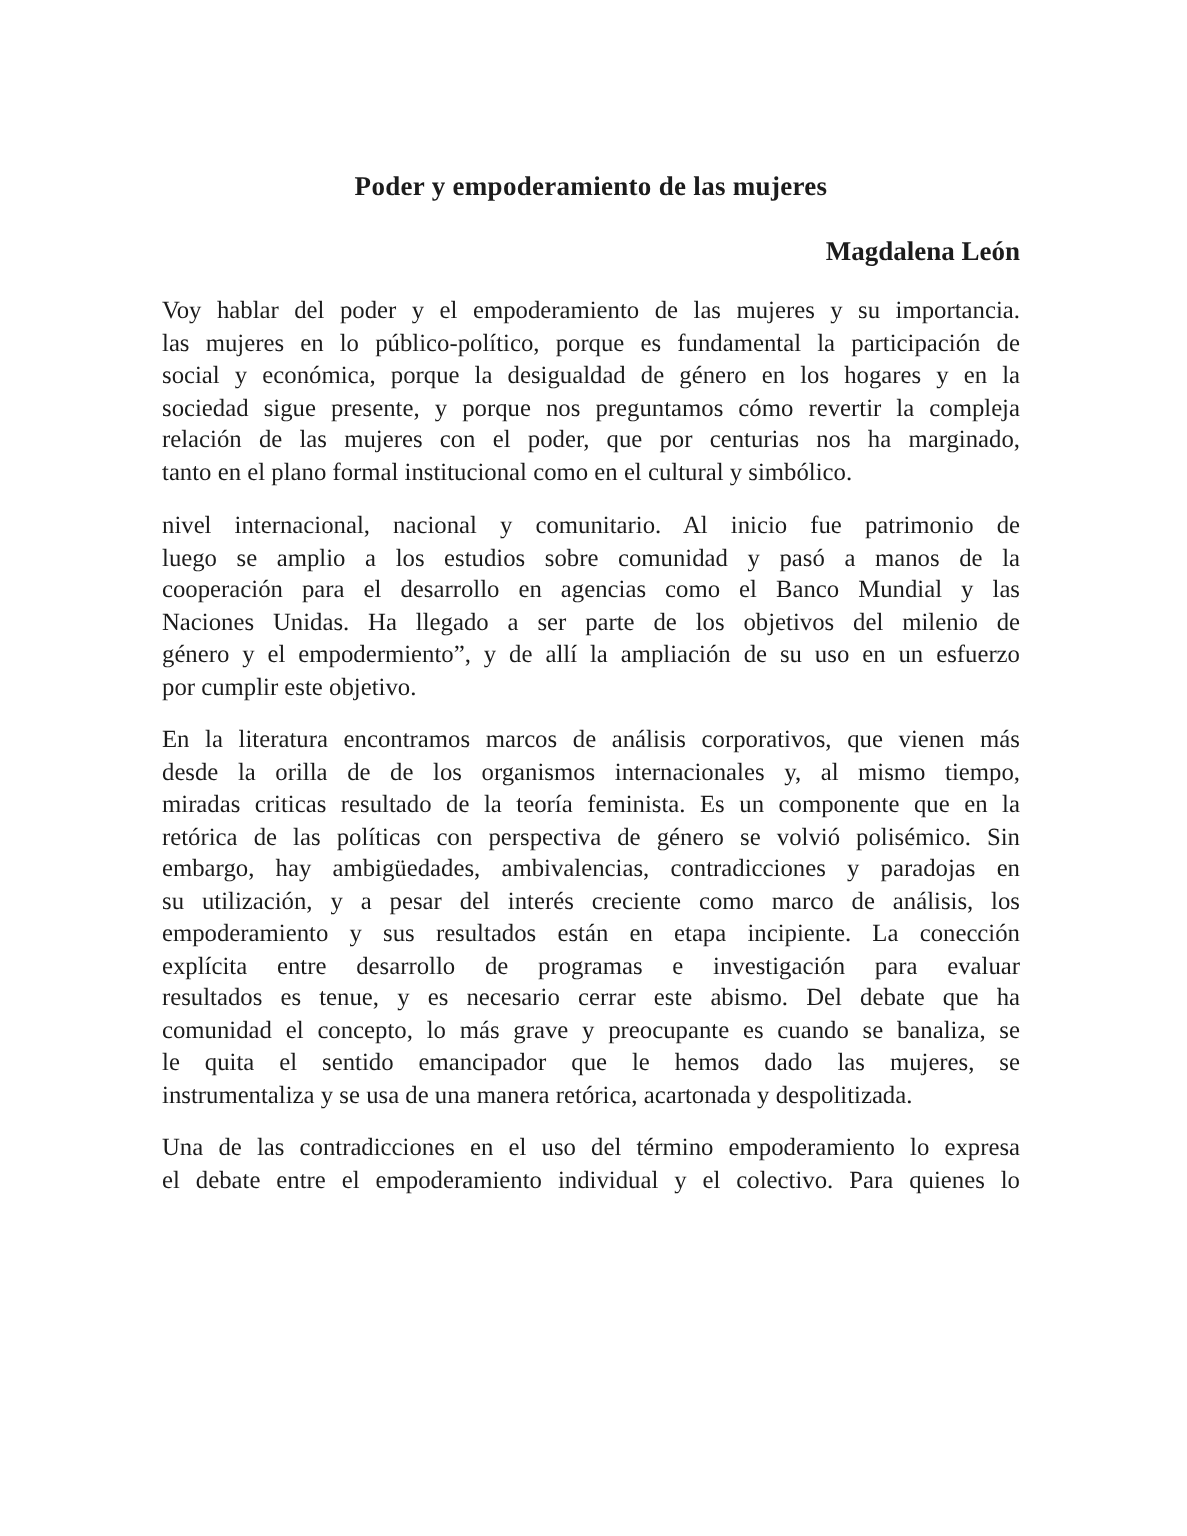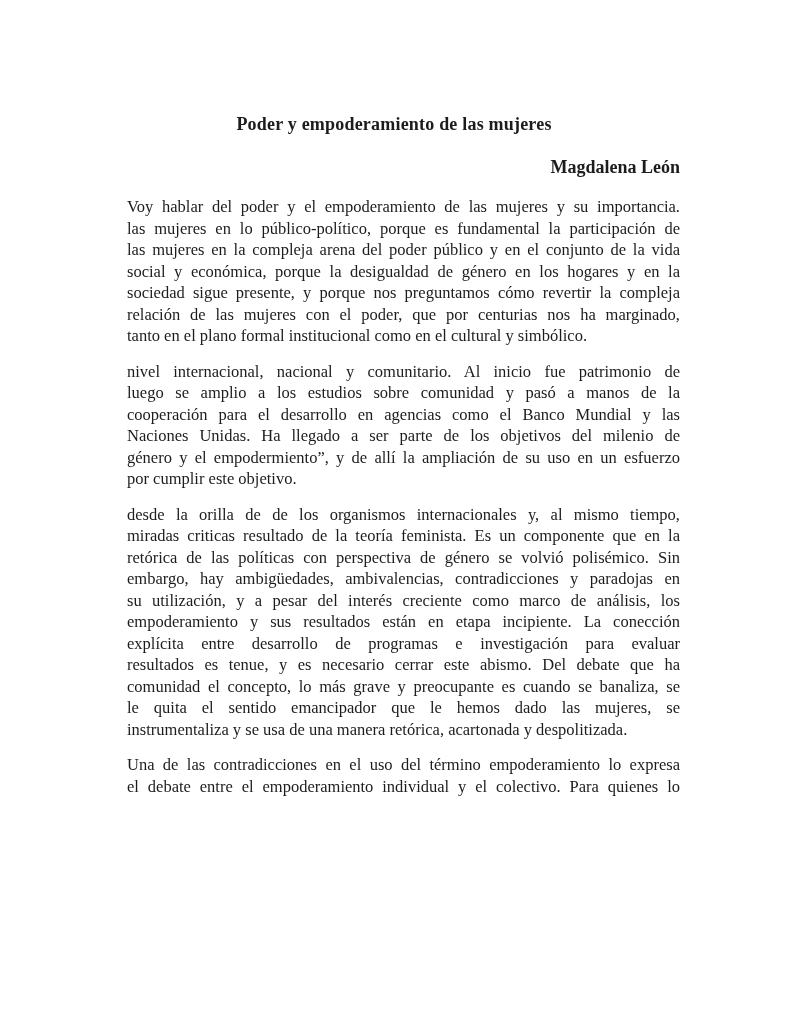--- a/index.html
+++ b/index.html
@@ -32,21 +32,20 @@
   }
   .author {
     margin: 19px 0 0 0;
     font-size: 18px;
     line-height: 24px;
     font-weight: bold;
     text-align: right;
   }
   .paragraphs {
     margin-top: 17px;
-    margin-left: 19px;
   }
   .paragraph {
     margin: 0 0 14px 0;
   }
   .paragraph:last-child {
     margin-bottom: 0;
   }
   .line {
     font-size: 16.5px;
     line-height: 21.5px;
@@ -63,35 +62,35 @@
 <body>
 
 <div class="page">
   <div class="content">
     <h1 class="title">Poder y empoderamiento de las mujeres</h1>
     <div class="author">Magdalena León</div>
     <div class="paragraphs" id="paragraphs">
         <div class="paragraph">
           <div class="line">Voy hablar del poder y el empoderamiento de las mujeres y su importancia.</div>
           <div class="line">las mujeres en lo público-político, porque es fundamental la participación de</div>
-          <div class="line">las mujeres en la compleja arena del poder público y en el conjunto de la vida</div>
           <div class="line">social y económica, porque la desigualdad de género en los hogares y en la</div>
           <div class="line">sociedad sigue presente, y porque nos preguntamos cómo revertir la compleja</div>
           <div class="line">relación de las mujeres con el poder, que por centurias nos ha marginado,</div>
           <div class="line last-free">tanto en el plano formal institucional como en el cultural y simbólico.</div>
         </div>
         <div class="paragraph">
           <div class="line">nivel internacional, nacional y comunitario. Al inicio fue patrimonio de</div>
           <div class="line">luego se amplio a los estudios sobre comunidad y pasó a manos de la</div>
           <div class="line">cooperación para el desarrollo en agencias como el Banco Mundial y las</div>
           <div class="line">Naciones Unidas. Ha llegado a ser parte de los objetivos del milenio de</div>
           <div class="line">género y el empodermiento”, y de allí la ampliación de su uso en un esfuerzo</div>
           <div class="line last-free">por cumplir este objetivo.</div>
         </div>
         <div class="paragraph">
+          <div class="line">En la literatura encontramos marcos de análisis corporativos, que vienen más</div>
           <div class="line">desde la orilla de de los organismos internacionales y, al mismo tiempo,</div>
           <div class="line">miradas criticas resultado de la teoría feminista. Es un componente que en la</div>
           <div class="line">retórica de las políticas con perspectiva de género se volvió polisémico. Sin</div>
           <div class="line">embargo, hay ambigüedades, ambivalencias, contradicciones y paradojas en</div>
           <div class="line">su utilización, y a pesar del interés creciente como marco de análisis, los</div>
           <div class="line">empoderamiento y sus resultados están en etapa incipiente. La conección</div>
           <div class="line">explícita entre desarrollo de programas e investigación para evaluar</div>
           <div class="line">resultados es tenue, y es necesario cerrar este abismo. Del debate que ha</div>
           <div class="line">comunidad el concepto, lo más grave y preocupante es cuando se banaliza, se</div>
           <div class="line">le quita el sentido emancipador que le hemos dado las mujeres, se</div>

